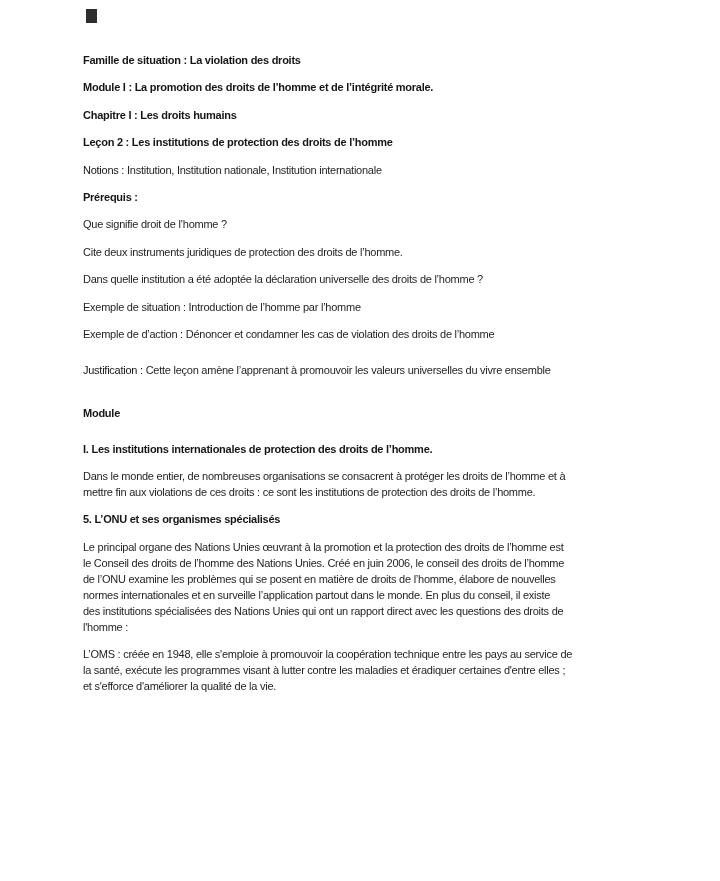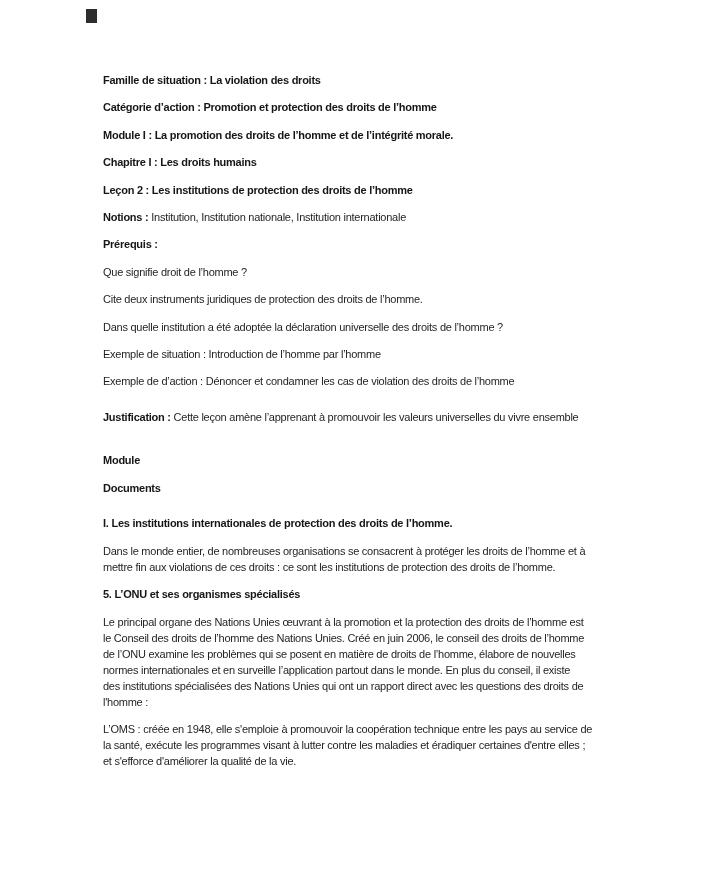--- a/index.html
+++ b/index.html
@@ -16,58 +16,55 @@
     position: absolute;
     left: 86px;
     top: 9px;
     width: 11px;
     height: 14px;
     background: #2e2e2e;
   }
   .content {
     position: absolute;
     left: 83px;
-    top: 72px;
+    top: 52px;
     width: 600px;
-    margin-left: 20px;
   }
   p.block {
     margin: 0 0 11.4px 0;
     font-size: 11px;
     line-height: 16px;
     letter-spacing: -0.25px;
     white-space: pre-line;
     color: #1f1f1f;
   }
   p.block.bold { font-weight: bold; color: #161616; }
-  p.block strong { font-weight: bold; color: #161616; }
+  p.block strong { font-weight: normal; color: #161616; }
   p.block.gap-small { margin-top: 19.6px; }
   p.block.gap-large { margin-top: 27.6px; }
 </style>
 </head>
 <body>
 
 <div class="page">
   <div class="corner-mark"></div>
   <div class="content">
       <p class="block bold">Famille de situation : La violation des droits</p>
-      <p class="block bold">Catégorie d’action : Promotion et protection des droits de l’homme</p>
       <p class="block bold">Module I : La promotion des droits de l’homme et de l’intégrité morale.</p>
       <p class="block bold">Chapitre I : Les droits humains</p>
       <p class="block bold">Leçon 2 : Les institutions de protection des droits de l’homme</p>
       <p class="block"><strong>Notions :</strong><span> Institution, Institution nationale, Institution internationale</span></p>
       <p class="block bold">Prérequis :</p>
       <p class="block">Que signifie droit de l’homme ?</p>
       <p class="block">Cite deux instruments juridiques de protection des droits de l’homme.</p>
       <p class="block">Dans quelle institution a été adoptée la déclaration universelle des droits de l’homme ?</p>
       <p class="block">Exemple de situation : Introduction de l’homme par l’homme</p>
       <p class="block">Exemple de d’action : Dénoncer et condamner les cas de violation des droits de l’homme</p>
       <p class="block gap-small"><strong>Justification :</strong><span> Cette leçon amène l’apprenant à promouvoir les valeurs universelles du vivre ensemble</span></p>
       <p class="block bold gap-large">Module</p>
-      <p class="block bold">Documents</p>
       <p class="block bold gap-small">I. Les institutions internationales de protection des droits de l’homme.</p>
       <p class="block">Dans le monde entier, de nombreuses organisations se consacrent à protéger les droits de l’homme et à
 mettre fin aux violations de ces droits : ce sont les institutions de protection des droits de l’homme.</p>
       <p class="block bold">5. L’ONU et ses organismes spécialisés</p>
       <p class="block">Le principal organe des Nations Unies œuvrant à la promotion et la protection des droits de l’homme est
 le Conseil des droits de l’homme des Nations Unies. Créé en juin 2006, le conseil des droits de l’homme
 de l’ONU examine les problèmes qui se posent en matière de droits de l’homme, élabore de nouvelles
 normes internationales et en surveille l’application partout dans le monde. En plus du conseil, il existe
 des institutions spécialisées des Nations Unies qui ont un rapport direct avec les questions des droits de
 l'homme :</p>

